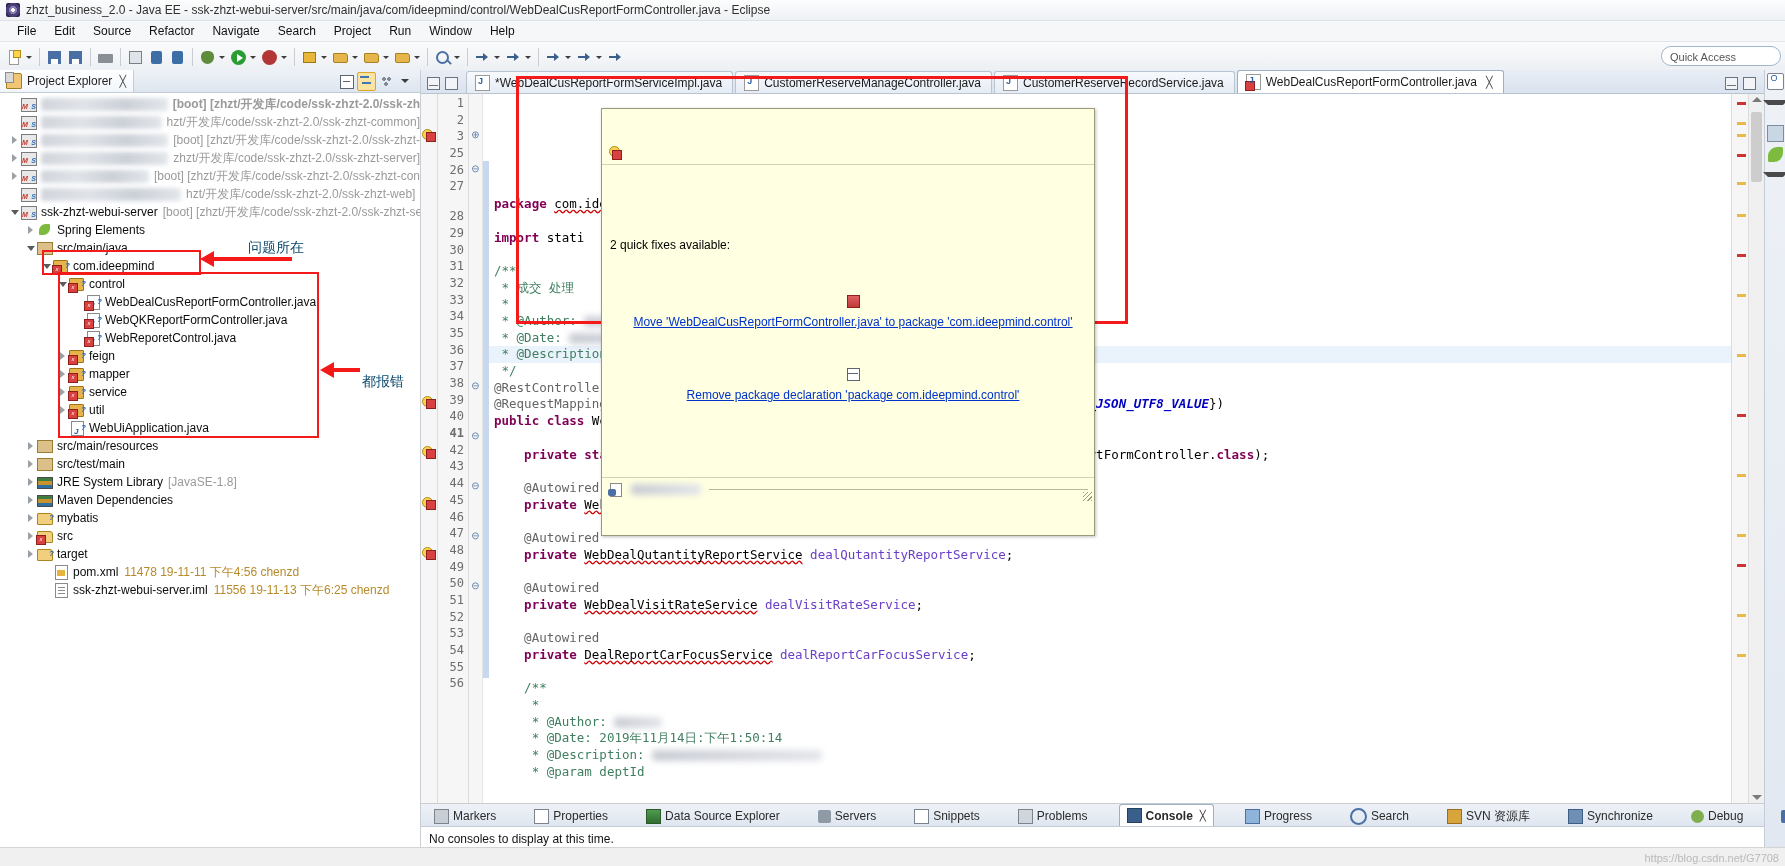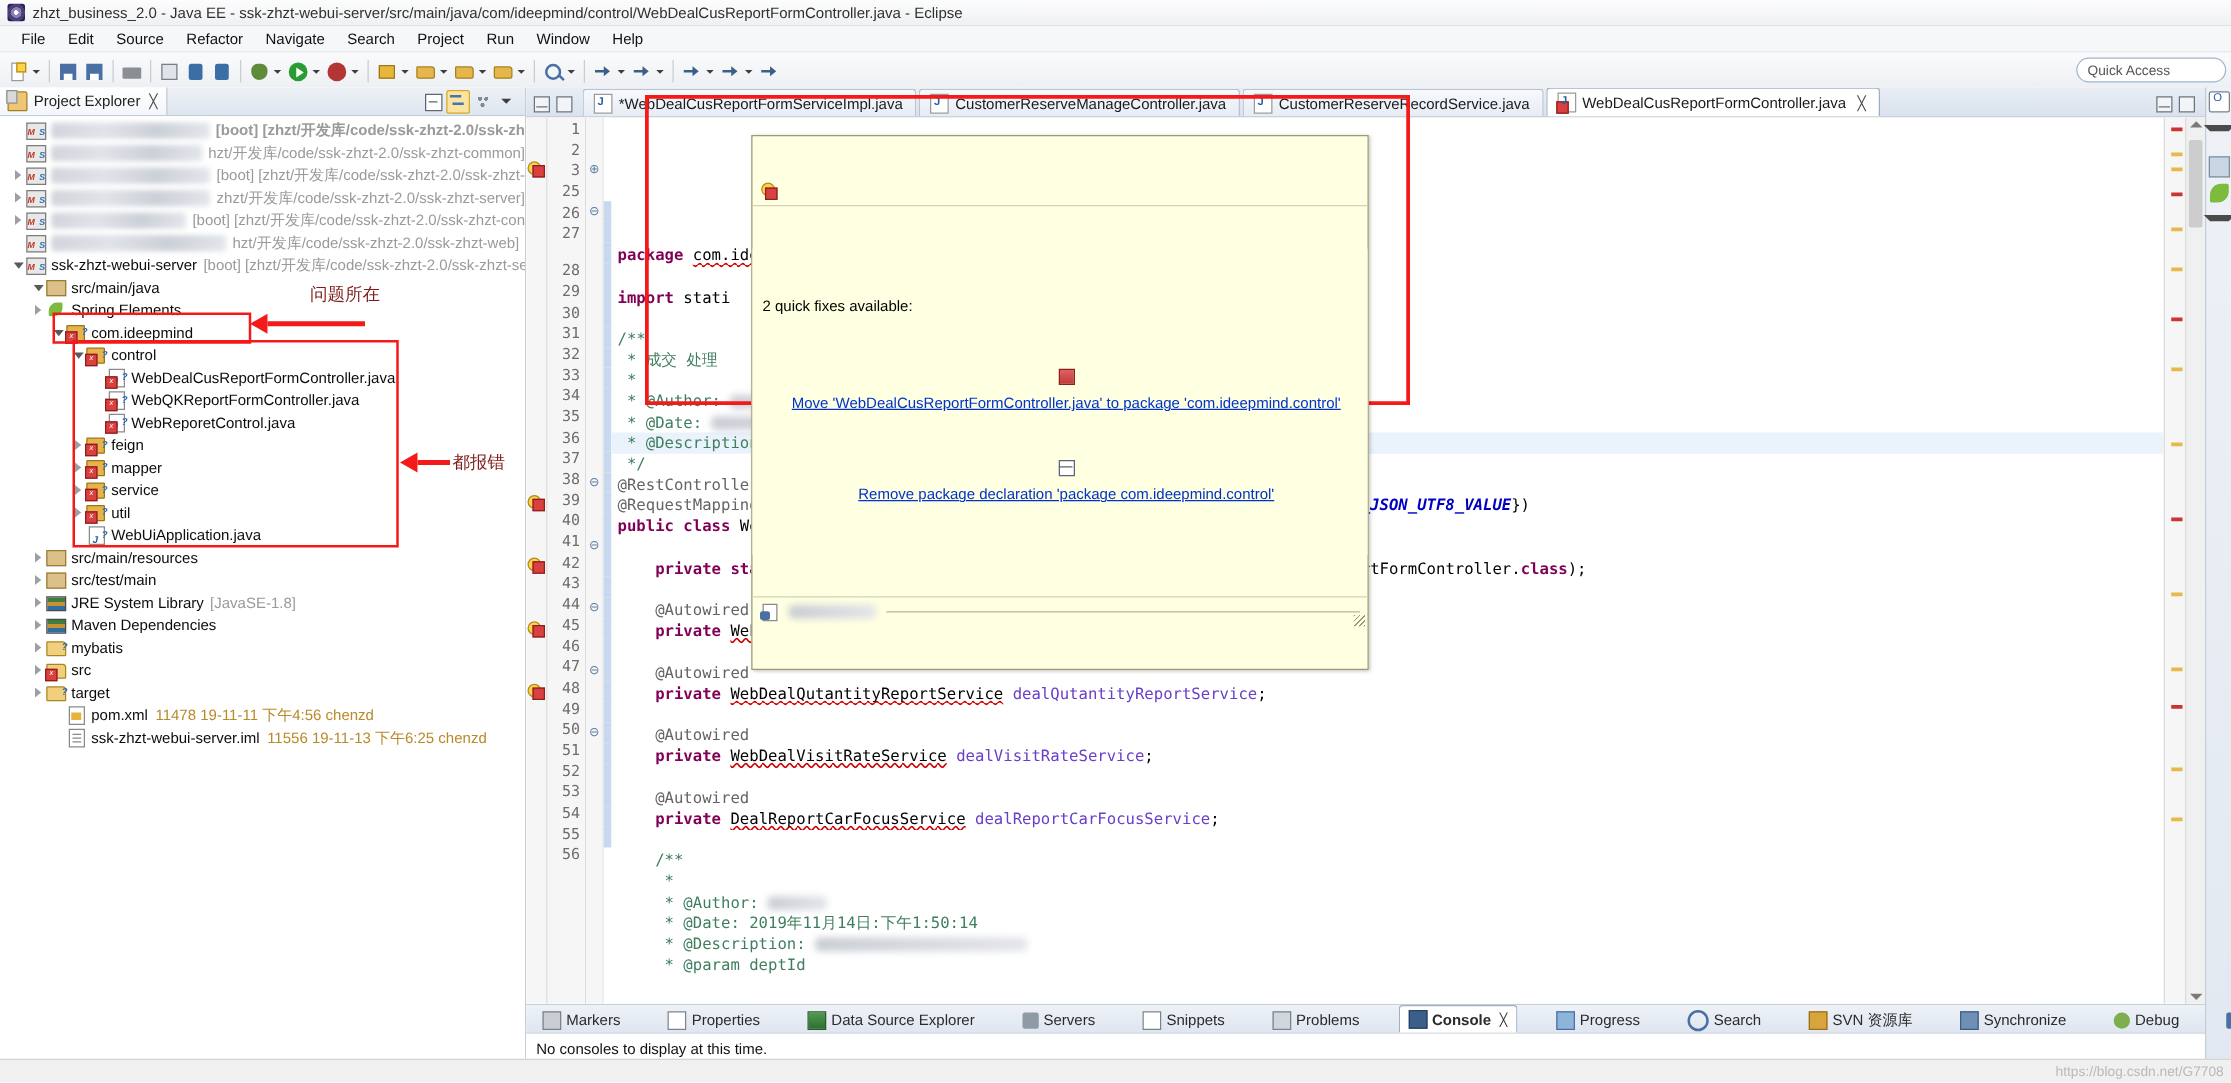--- a/index.html
+++ b/index.html
@@ -136,21 +136,21 @@
 
   
   .blur{
     display:inline-block;background:linear-gradient(90deg,#cfd3da,#dfe2e7,#c9ced6,#e2e5ea);
     border-radius:3px;filter:blur(2.2px);vertical-align:middle;opacity:.95;
   }
   .blur2{display:inline-block;background:linear-gradient(90deg,#c9ccd4,#e3e5ea);border-radius:4px;filter:blur(3px);vertical-align:middle;}
 
   
   .redbox{position:absolute;border:2px solid #f41a1a;pointer-events:none;}
-  .annot{position:absolute;color:#7f1d1d;font-size:13px;font-family:Liberation Mono, monospace;white-space:nowrap;}
+  .annot{position:absolute;color:#0c4a6e;font-size:13px;font-family:Liberation Mono, monospace;white-space:nowrap;margin-top:12px;}
   .arrow{position:absolute;height:0;}
   .arrow .shaft{position:absolute;height:4px;background:#f41a1a;top:-2px;}
   .arrow .head{position:absolute;top:-8px;width:0;height:0;border-top:8px solid transparent;border-bottom:8px solid transparent;border-right:14px solid #f41a1a;}
 
   
   .editorarea{flex:1;display:flex;flex-direction:column;min-width:0;background:#fff;}
   .etabs{height:23px;background:linear-gradient(#e9eef5,#d9e2ee);display:flex;align-items:flex-end;border-bottom:1px solid #b9c4d1;position:relative;}
   .ecorner{display:flex;align-items:center;gap:5px;padding:0 8px 3px 6px;}
   .mini{width:11px;height:11px;border:1px solid #6b737d;position:relative;background:#f2f4f7;}
   .mini.m1::after{content:"";position:absolute;left:1px;top:7px;right:1px;height:1px;background:#6b737d;}
@@ -438,32 +438,32 @@
           </div>
           <div class="row" style="padding-left: 8px;">
             <span class="tw exp"></span>
             <span class="ic">
               <i class="ic-proj"></i>
             </span>
             <span class="lbl">ssk-zhzt-webui-server</span>
             <span class="lbl path" style="margin-left: 5px;">[boot] [zhzt/开发库/code/ssk-zhzt-2.0/ssk-zhzt-ser</span>
           </div>
           <div class="row" style="padding-left: 24px;">
+            <span class="tw col"></span>
+            <span class="ic">
+              <i class="ic-leaf"></i>
+            </span>
+            <span class="lbl">Spring Elements</span>
+          </div>
+          <div class="row" style="padding-left: 24px;">
             <span class="tw exp"></span>
             <span class="ic">
               <i class="ic-src"></i>
             </span>
             <span class="lbl">src/main/java</span>
-          </div>
-          <div class="row" style="padding-left: 24px;">
-            <span class="tw col"></span>
-            <span class="ic">
-              <i class="ic-leaf"></i>
-            </span>
-            <span class="lbl">Spring Elements</span>
           </div>
           <div class="row" style="padding-left: 40px;">
             <span class="tw exp"></span>
             <span class="ic">
               <i class="ic-pkg"></i>
               <i class="ic-err-badge">x</i>
               <i class="ic-q">?</i>
             </span>
             <span class="lbl">com.ideepmind</span>
           </div>
@@ -701,21 +701,21 @@
               <div class="cl" style="padding-right: 4px;">31</div>
               <div class="cl" style="padding-right: 4px;">32</div>
               <div class="cl" style="padding-right: 4px;">33</div>
               <div class="cl" style="padding-right: 4px;">34</div>
               <div class="cl" style="padding-right: 4px;">35</div>
               <div class="cl" style="padding-right: 4px;">36</div>
               <div class="cl" style="padding-right: 4px;">37</div>
               <div class="cl" style="padding-right: 4px;">38</div>
               <div class="cl" style="padding-right: 4px;">39</div>
               <div class="cl" style="padding-right: 4px;">40</div>
-              <div class="cl" style="padding-right: 4px;">41</div>
+              <div class="cl" style="padding-right: 4px; font-weight: bold;">41</div>
               <div class="cl" style="padding-right: 4px;">42</div>
               <div class="cl" style="padding-right: 4px;">43</div>
               <div class="cl" style="padding-right: 4px;">44</div>
               <div class="cl" style="padding-right: 4px;">45</div>
               <div class="cl" style="padding-right: 4px;">46</div>
               <div class="cl" style="padding-right: 4px;">47</div>
               <div class="cl" style="padding-right: 4px;">48</div>
               <div class="cl" style="padding-right: 4px;">49</div>
               <div class="cl" style="padding-right: 4px;">50</div>
               <div class="cl" style="padding-right: 4px;">51</div>

